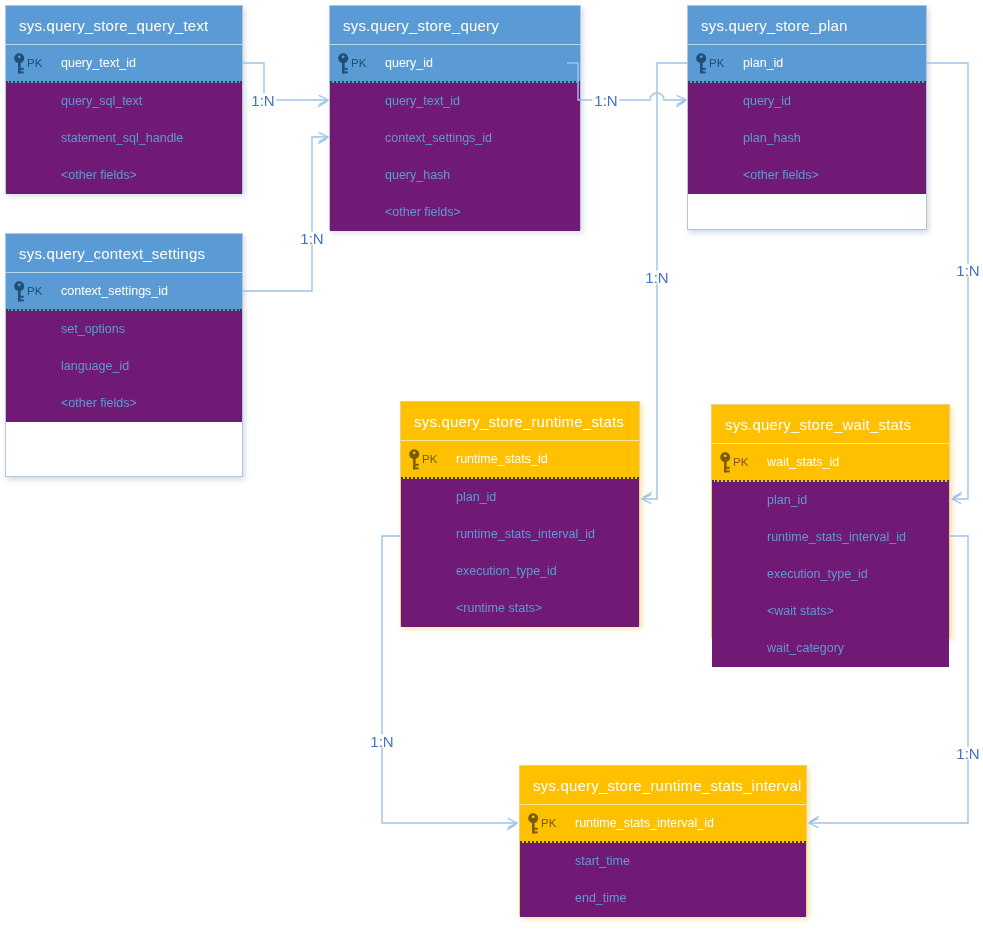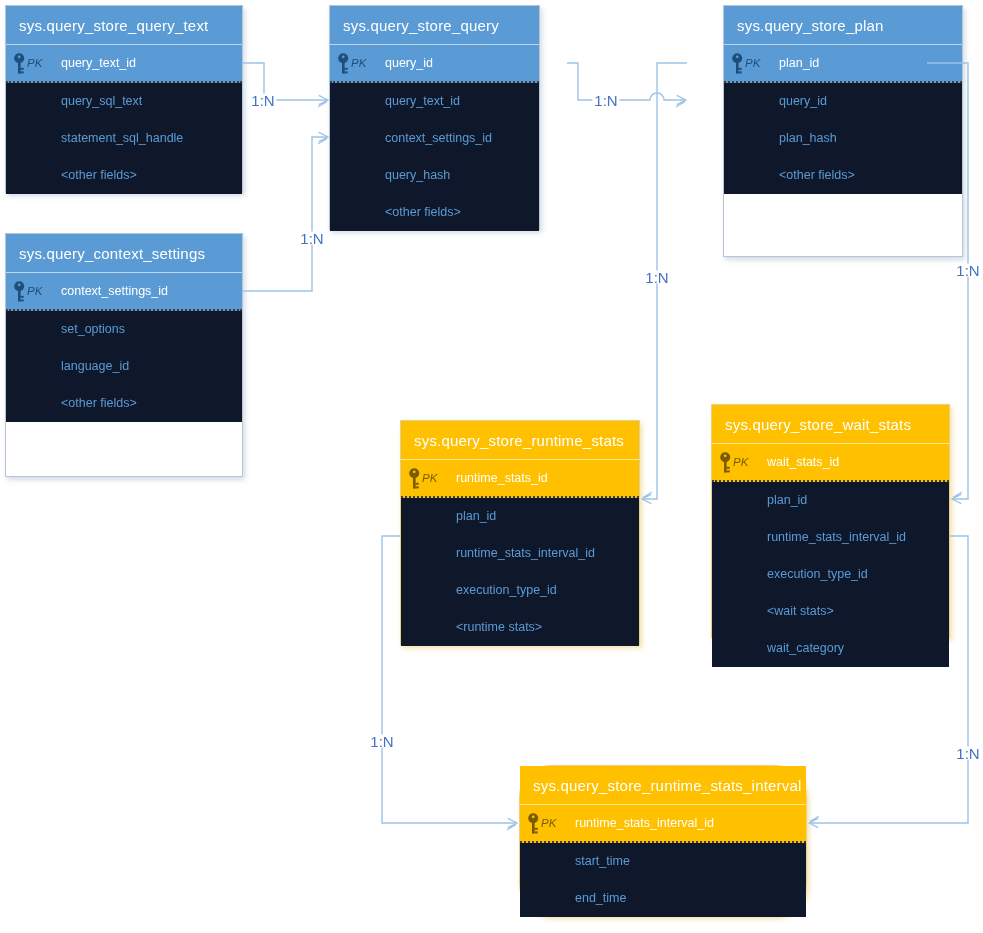--- a/index.html
+++ b/index.html
@@ -42,32 +42,31 @@
   }
   .key-icon{position:absolute;left:7px;top:8px;width:13px;height:22px;}
   .theme-blue .key-fill{fill:#1f4e79;}
   .theme-blue .key-hole{fill:#5b9bd5;}
   .theme-orange .key-fill{fill:#7a5c00;}
   .theme-orange .key-hole{fill:#ffc000;}
   .pk-tag{
     position:absolute;left:21px;top:0;
     line-height:36px;
     font-size:11.5px;
-    font-style:italic;
   }
   .theme-blue .pk-tag{color:#1f4e79;}
   .theme-orange .pk-tag{color:#7a5c00;}
   .pk-field{
     position:absolute;left:55px;top:0;
     line-height:36px;
     color:#ffffff;
     font-size:12.5px;
     white-space:nowrap;
   }
-  .table-body{background:#0f172a;}
+  .table-body{background:#701a75;}
   .field-row{
     height:37px;
     line-height:37px;
     padding-left:55px;
     color:#5b9bd5;
     font-size:12.5px;
     white-space:nowrap;
   }
   #wires{
     position:absolute;left:0;top:0;z-index:2;
@@ -120,41 +119,41 @@
           </svg></span>
         <span class="pk-tag">PK</span>
         <span class="pk-field">query_text_id</span>
       </div>
       <div class="table-body">
         <div class="field-row">query_sql_text</div>
         <div class="field-row">statement_sql_handle</div>
         <div class="field-row">&lt;other fields&gt;</div>
       </div>
     </div>
-    <div class="table-node theme-blue" style="left: 329px; top: 5px; width: 211px; height: 225px;">
+    <div class="table-node theme-blue" style="left: 329px; top: 5px; width: 252px; height: 225px;">
       <div class="table-title">sys.query_store_query</div>
       <div class="pk-row">
         <span class="key-icon"><svg width="13" height="22" viewBox="0 0 13 22">
             <circle class="key-fill" cx="6.2" cy="5.2" r="5"></circle>
             <circle class="key-hole" cx="6.2" cy="3.8" r="1.4"></circle>
             <rect class="key-fill" x="5" y="9" width="2.6" height="11.6"></rect>
             <rect class="key-fill" x="7.4" y="14.8" width="3.3" height="2"></rect>
             <rect class="key-fill" x="7.4" y="18.4" width="3.3" height="2"></rect>
           </svg></span>
         <span class="pk-tag">PK</span>
         <span class="pk-field">query_id</span>
       </div>
       <div class="table-body">
         <div class="field-row">query_text_id</div>
         <div class="field-row">context_settings_id</div>
         <div class="field-row">query_hash</div>
         <div class="field-row">&lt;other fields&gt;</div>
       </div>
     </div>
-    <div class="table-node theme-blue" style="left: 687px; top: 5px; width: 240px; height: 252px; margin-left: 36px;">
+    <div class="table-node theme-blue" style="left: 687px; top: 5px; width: 240px; height: 225px;">
       <div class="table-title">sys.query_store_plan</div>
       <div class="pk-row">
         <span class="key-icon"><svg width="13" height="22" viewBox="0 0 13 22">
             <circle class="key-fill" cx="6.2" cy="5.2" r="5"></circle>
             <circle class="key-hole" cx="6.2" cy="3.8" r="1.4"></circle>
             <rect class="key-fill" x="5" y="9" width="2.6" height="11.6"></rect>
             <rect class="key-fill" x="7.4" y="14.8" width="3.3" height="2"></rect>
             <rect class="key-fill" x="7.4" y="18.4" width="3.3" height="2"></rect>
           </svg></span>
         <span class="pk-tag">PK</span>
@@ -178,21 +177,21 @@
           </svg></span>
         <span class="pk-tag">PK</span>
         <span class="pk-field">context_settings_id</span>
       </div>
       <div class="table-body">
         <div class="field-row">set_options</div>
         <div class="field-row">language_id</div>
         <div class="field-row">&lt;other fields&gt;</div>
       </div>
     </div>
-    <div class="table-node theme-orange" style="left: 400px; top: 420px; width: 240px; height: 225px;">
+    <div class="table-node theme-orange" style="left: 400px; top: 401px; width: 240px; height: 225px;">
       <div class="table-title">sys.query_store_runtime_stats</div>
       <div class="pk-row">
         <span class="key-icon"><svg width="13" height="22" viewBox="0 0 13 22">
             <circle class="key-fill" cx="6.2" cy="5.2" r="5"></circle>
             <circle class="key-hole" cx="6.2" cy="3.8" r="1.4"></circle>
             <rect class="key-fill" x="5" y="9" width="2.6" height="11.6"></rect>
             <rect class="key-fill" x="7.4" y="14.8" width="3.3" height="2"></rect>
             <rect class="key-fill" x="7.4" y="18.4" width="3.3" height="2"></rect>
           </svg></span>
         <span class="pk-tag">PK</span>
@@ -219,21 +218,21 @@
         <span class="pk-field">wait_stats_id</span>
       </div>
       <div class="table-body">
         <div class="field-row">plan_id</div>
         <div class="field-row">runtime_stats_interval_id</div>
         <div class="field-row">execution_type_id</div>
         <div class="field-row">&lt;wait stats&gt;</div>
         <div class="field-row">wait_category</div>
       </div>
     </div>
-    <div class="table-node theme-orange" style="left: 519px; top: 765px; width: 288px; height: 151px; border-radius: 32px;">
+    <div class="table-node theme-orange" style="left: 519px; top: 765px; width: 288px; height: 151px;">
       <div class="table-title">sys.query_store_runtime_stats_interval</div>
       <div class="pk-row">
         <span class="key-icon"><svg width="13" height="22" viewBox="0 0 13 22">
             <circle class="key-fill" cx="6.2" cy="5.2" r="5"></circle>
             <circle class="key-hole" cx="6.2" cy="3.8" r="1.4"></circle>
             <rect class="key-fill" x="5" y="9" width="2.6" height="11.6"></rect>
             <rect class="key-fill" x="7.4" y="14.8" width="3.3" height="2"></rect>
             <rect class="key-fill" x="7.4" y="18.4" width="3.3" height="2"></rect>
           </svg></span>
         <span class="pk-tag">PK</span>

